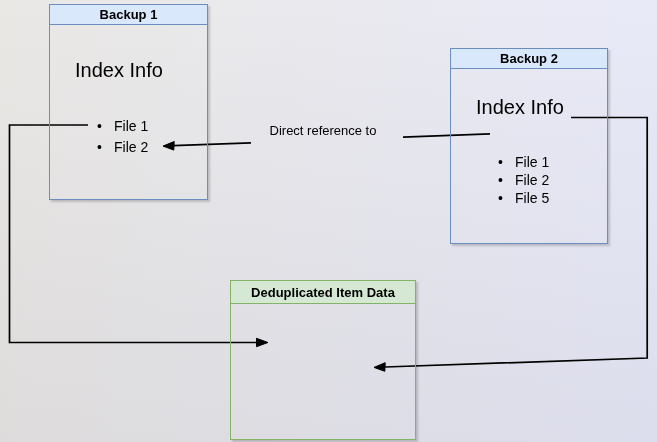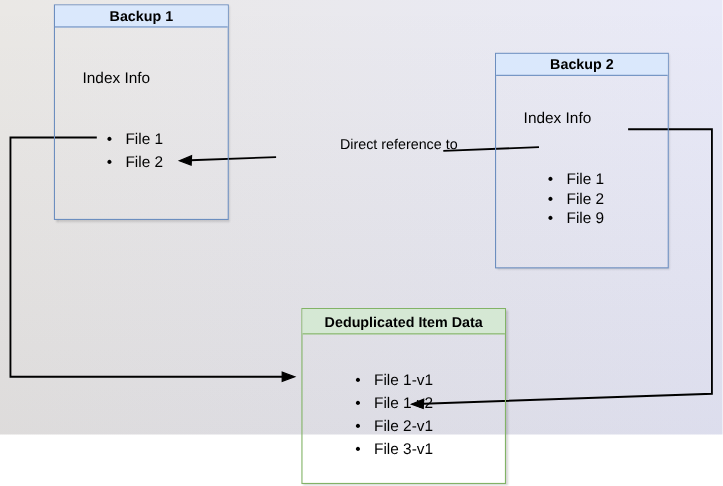--- a/index.html
+++ b/index.html
@@ -2,21 +2,21 @@
 <html><head>
 <meta charset="utf-8">
 <style>
   html,body { margin:0; padding:0; }
   body {
     width:657px; height:442px; overflow:hidden;
     font-family:"Liberation Sans", sans-serif;
     color:#000;
   }
   .canvas {
-    position:relative; width:657px; height:395px;
+    position:relative; width:657px; height:442px;
     background-image:
       linear-gradient(to bottom, rgba(20,20,60,0.0) 0%, rgba(20,20,60,0.06) 100%),
       linear-gradient(to right, #eae8e5 0%, #e9eaf8 100%);
   }
   * { box-sizing:border-box; }
 
   svg.edges {
     position:absolute; left:0; top:0; width:657px; height:442px;
     pointer-events:none;
   }
@@ -25,49 +25,49 @@
   }
   svg.edges polygon { fill:#000000; stroke:#000000; stroke-width:1px; }
 
   .node {
     position:absolute;
     border:1.5px solid;
     background:transparent;
     box-shadow:1.5px 1.5px 2px rgba(0,0,0,0.18);
   }
   .node.blue  { border-color:#6c8ebf; }
-  .node.green { border-color:#82b366;margin-left:44px; }
+  .node.green { border-color:#82b366; }
 
   .hdr {
     width:100%; height:20px; line-height:20px;
     text-align:center; font-weight:bold; font-size:13px;
     border-bottom:1.5px solid;
   }
   .node.blue  .hdr { background:#dae8fc; border-color:#6c8ebf; }
   .node.green .hdr { background:#d5e8d4; border-color:#82b366; height:23px; line-height:23px; }
 
   .idx-heading {
-    position:absolute; font-size:14px; line-height:17px; white-space:nowrap;
+    position:absolute; font-size:20px; line-height:17px; white-space:nowrap;
   }
   ul.filelist {
     position:absolute; margin:0; padding:0; list-style:none;
     font-size:14px;
   }
   ul.filelist li { white-space:nowrap; }
   ul.filelist li::before {
     content:"\2022";
     display:inline-block; width:17px; font-size:14px;
   }
   #backup1-list li { height:20.5px; line-height:20.5px; }
   #backup2-list li { height:18px;   line-height:18px; }
   #dedup-list   li { height:21px;   line-height:21px; }
 
   .edge-label {
     position:absolute; left:230px; top:121px; width:186px;
-    text-align:right; font-size:13px; line-height:19px;
+    text-align:center; font-size:13px; line-height:19px;
   }
 </style>
 </head>
 <body>
 
 <div class="canvas">
 
   <svg class="edges">
 
     <path d="M 88 125 L 9.5 125 L 9.5 342.5 L 257 342.5"></path>
@@ -89,31 +89,25 @@
       <li>File 2</li>
     </ul>
   </div>
 
   <div class="node blue" style="left:450px; top:4px; width:158px; height:196px;margin-top:44px;">
     <div class="hdr">Backup 2</div>
     <div class="idx-heading" style="left:25px; top:50px;">Index Info</div>
     <ul class="filelist" id="backup2-list" style="left:47px; top:104px;">
       <li>File 1</li>
       <li>File 2</li>
-      <li>File 9</li>
+      <li>File 5</li>
     </ul>
   </div>
 
   <div class="node green" style="left:230px; top:280px; width:186px; height:160px;">
     <div class="hdr">Deduplicated Item Data</div>
-    <ul class="filelist" id="dedup-list" style="left:48px; top:54px;">
-      <li>File 1-v1</li>
-      <li>File 1-v2</li>
-      <li>File 2-v1</li>
-      <li>File 3-v1</li>
-    </ul>
   </div>
 
   <div class="edge-label">
     <div>Direct reference to</div>
   </div>
 
 </div>
 
 </body></html>

